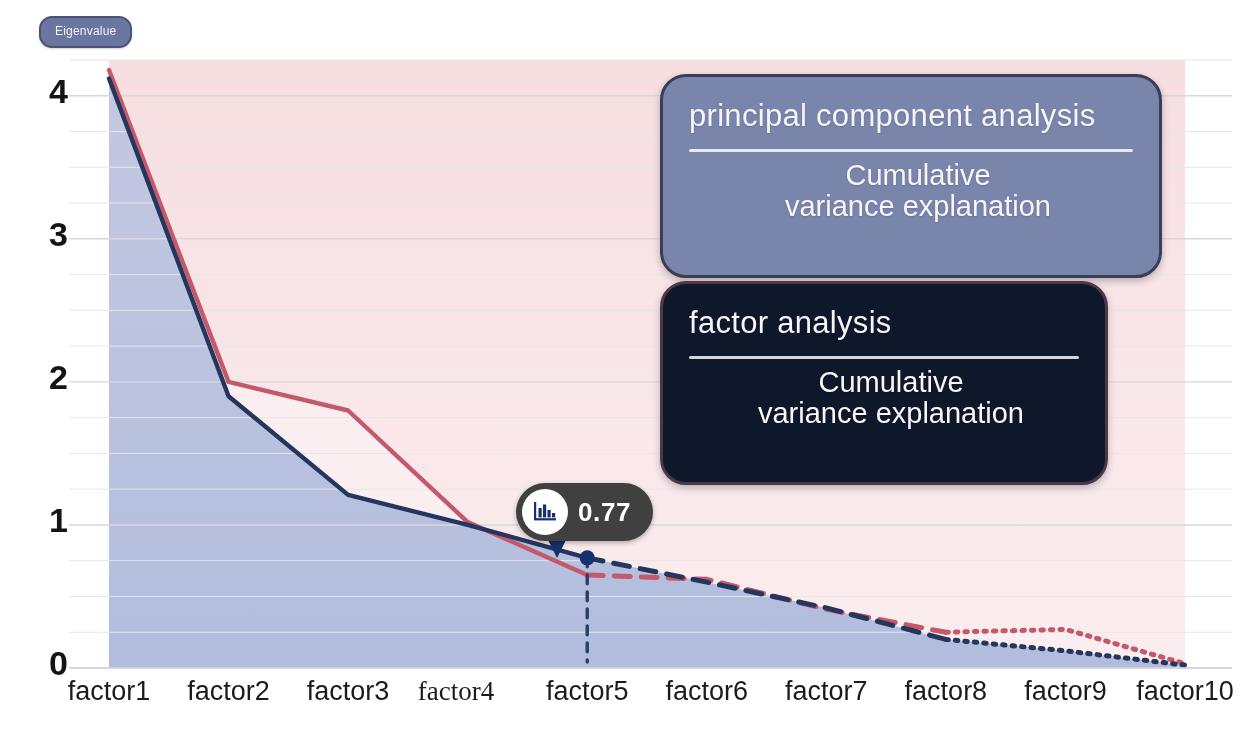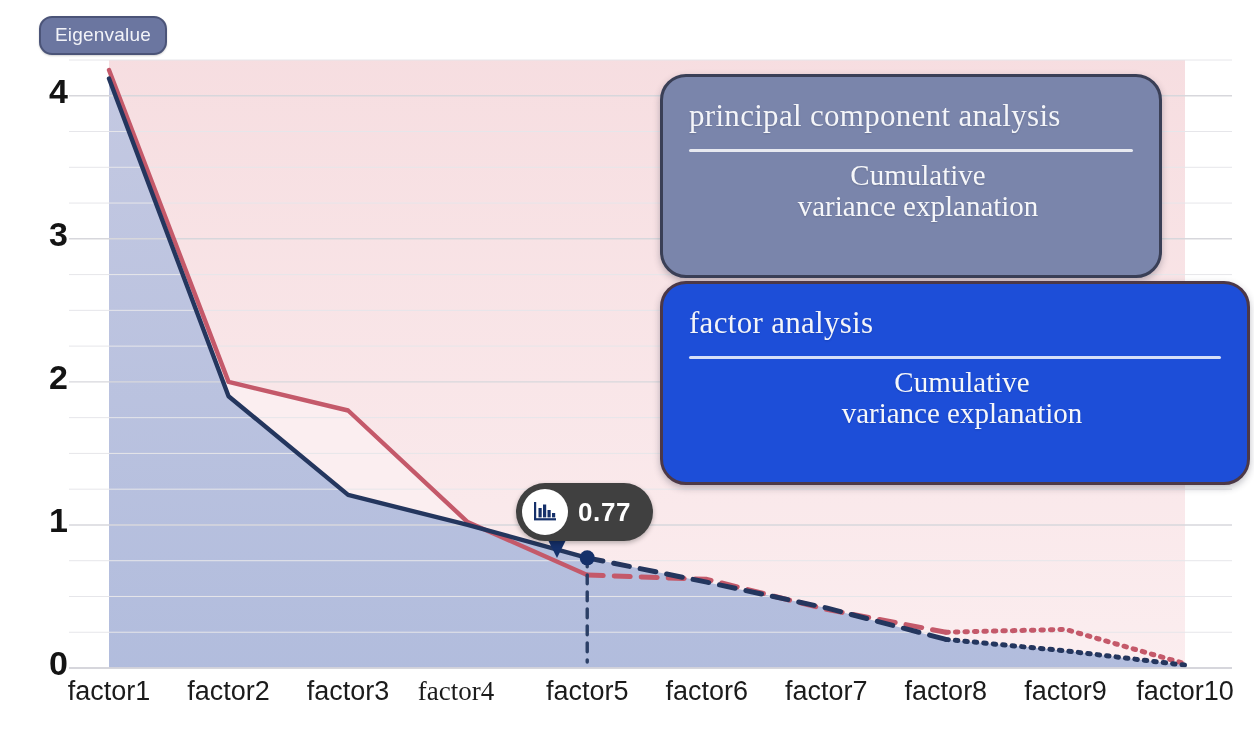--- a/index.html
+++ b/index.html
@@ -35,44 +35,43 @@
 
   
   .badge{
     position:absolute;
     left:39px;top:16px;
     padding:7px 14px 9px 14px;
     background:#6b76a0;
     border:2px solid #4b5478;
     border-radius:13px;
     color:#f2f3f8;
-    font-size:19px;
+    font-size:12px;
     line-height:1;
     letter-spacing:.2px;
     box-shadow:0 1px 2px rgba(0,0,0,.18);
   }
 
   
   .card{
     position:absolute;
     border-radius:26px;
     border:3px solid #3a3f56;
     box-shadow:0 3px 7px rgba(40,40,60,.3);
     box-sizing:border-box;
     overflow:hidden;
     padding:14px 22px 16px 22px;
-    font-family:Liberation Serif, serif;
   }
   .card.pca{
     left:660px;top:74px;width:502px;height:204px;
     background:#7a85ab;
   }
   .card.fa{
-    left:660px;top:281px;width:590px;height:204px;
-    background:#1d4ed8;
+    left:660px;top:281px;width:448px;height:204px;
+    background:#0f172a;
     border-color:#4c3847;
   }
   .card-title{
     color:#f4f5f9;
     font-size:31px;
     line-height:1.1;
     letter-spacing:.3px;
     margin:8px 0 0 4px;
     text-shadow:0 1px 2px rgba(0,0,0,.14);
   }

